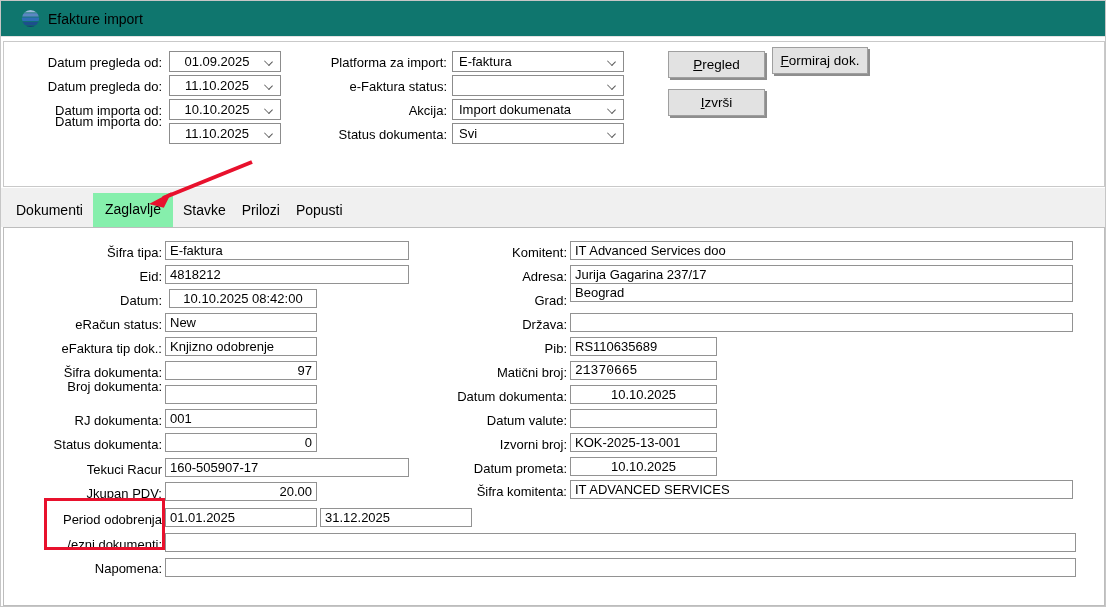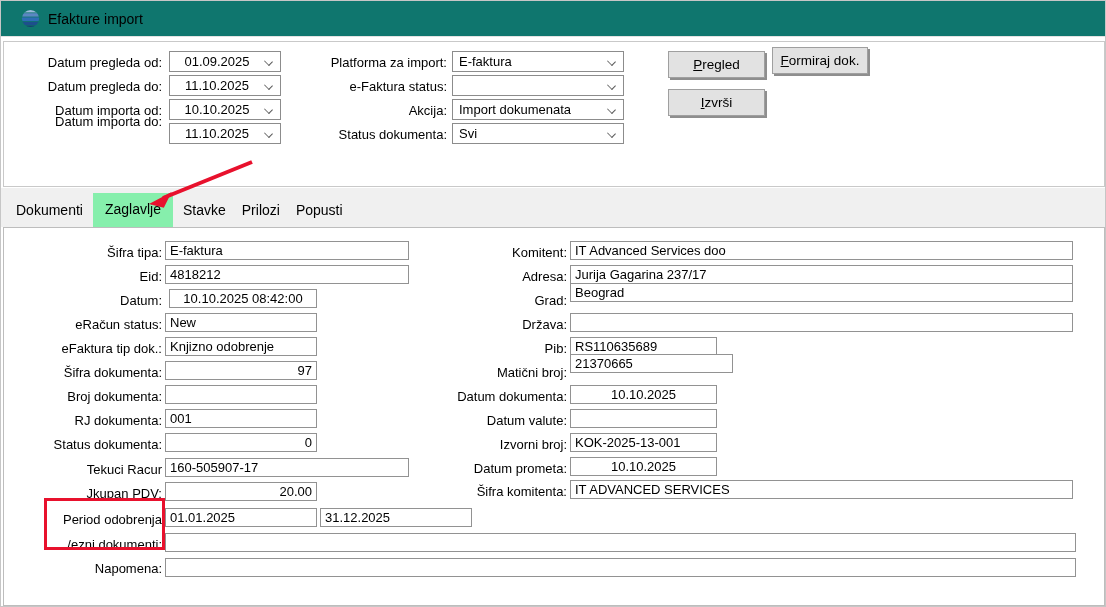--- a/index.html
+++ b/index.html
@@ -164,21 +164,21 @@
 </div>
 
 <div class="content">
 
   <span class="lbl" style="left:10px; top:17px;  width:148px;">Šifra tipa:</span>
   <span class="lbl" style="left:10px; top:41px;  width:148px;">Eid:</span>
   <span class="lbl" style="left:10px; top:65px;  width:148px;">Datum:</span>
   <span class="lbl" style="left:10px; top:89px;  width:148px;">eRačun status:</span>
   <span class="lbl" style="left:10px; top:113px; width:148px;">eFaktura tip dok.:</span>
   <span class="lbl" style="left:10px; top:137px; width:148px;">Šifra dokumenta:</span>
-  <span class="lbl" style="left:10px; top:161px; width:148px;">Broj dokumenta:</span>
+  <span class="lbl" style="left:10px; top:151px; width:148px;">Broj dokumenta:</span>
   <span class="lbl" style="left:10px; top:185px; width:148px;">RJ dokumenta:</span>
   <span class="lbl" style="left:10px; top:209px; width:148px;">Status dokumenta:</span>
   <span class="lbl" style="left:10px; top:234px; width:148px;">Tekuci Racur</span>
   <span class="lbl" style="left:10px; top:258px; width:148px;">Jkupan PDV:</span>
   <span class="lbl" style="left:10px; top:284px; width:148px;">Period odobrenja</span>
   <span class="lbl" style="left:10px; top:309px; width:148px;">/ezni dokumenti:</span>
   <span class="lbl" style="left:10px; top:333px; width:148px;">Napomena:</span>
 
   <input class="fld" style="left: 161px; top: 13px; width: 244px;" value="E-faktura">
   <input class="fld" style="left: 161px; top: 37px; width: 244px;" value="4818212">
@@ -206,21 +206,21 @@
   <span class="lbl" style="left:410px; top:185px; width:153px;">Datum valute:</span>
   <span class="lbl" style="left:410px; top:209px; width:153px;">Izvorni broj:</span>
   <span class="lbl" style="left:410px; top:233px; width:153px;">Datum prometa:</span>
   <span class="lbl" style="left:410px; top:256px; width:153px;">Šifra komitenta:</span>
 
   <input class="fld" style="left: 566px; top: 13px; width: 503px;" value="IT Advanced Services doo">
   <input class="fld" style="left: 566px; top: 37px; width: 503px;" value="Jurija Gagarina 237/17">
   <input class="fld" style="left: 566px; top: 55px; width: 503px;" value="Beograd">
   <input class="fld" style="left: 566px; top: 85px; width: 503px;" value="">
   <input class="fld" style="left: 566px; top: 109px; width: 147px;" value="RS110635689">
-  <input class="fld" style="left: 566px; top: 126px; width: 163px;" value="21370665">
+  <input class="fld" style="left: 566px; top: 133px; width: 147px; font-family: Liberation Mono, monospace;" value="21370665">
   <input class="fld c" style="left: 566px; top: 157px; width: 147px;" value="10.10.2025">
   <input class="fld" style="left: 566px; top: 181px; width: 147px;" value="">
   <input class="fld" style="left: 566px; top: 205px; width: 147px;" value="KOK-2025-13-001">
   <input class="fld c" style="left: 566px; top: 229px; width: 147px;" value="10.10.2025">
   <input class="fld" style="left: 566px; top: 252px; width: 503px;" value="IT ADVANCED SERVICES">
 </div>
 
 <div class="redbox"></div>
 <svg class="arrow-svg" viewBox="0 0 1106 607">
   <line x1="251" y1="161" x2="162" y2="197" stroke="#e8112d" stroke-width="4"></line>

